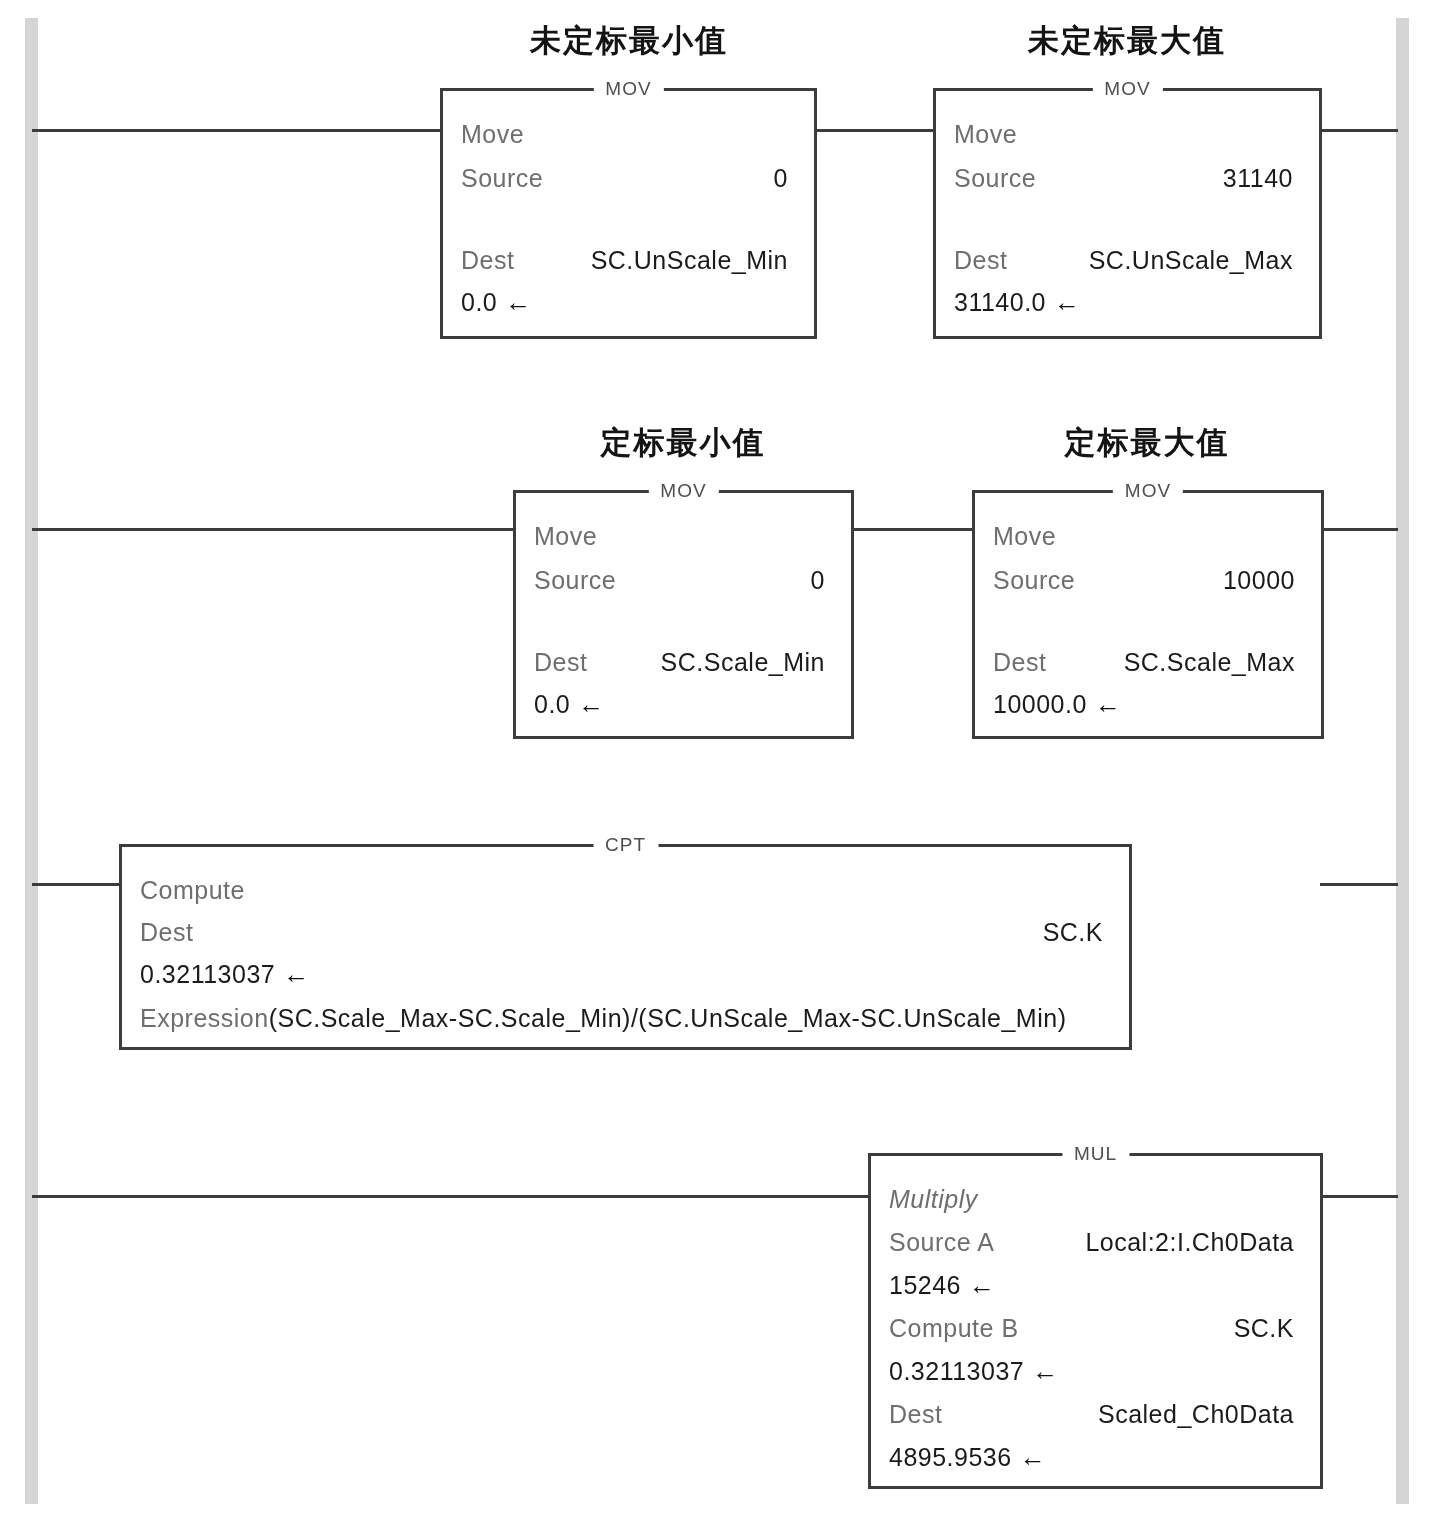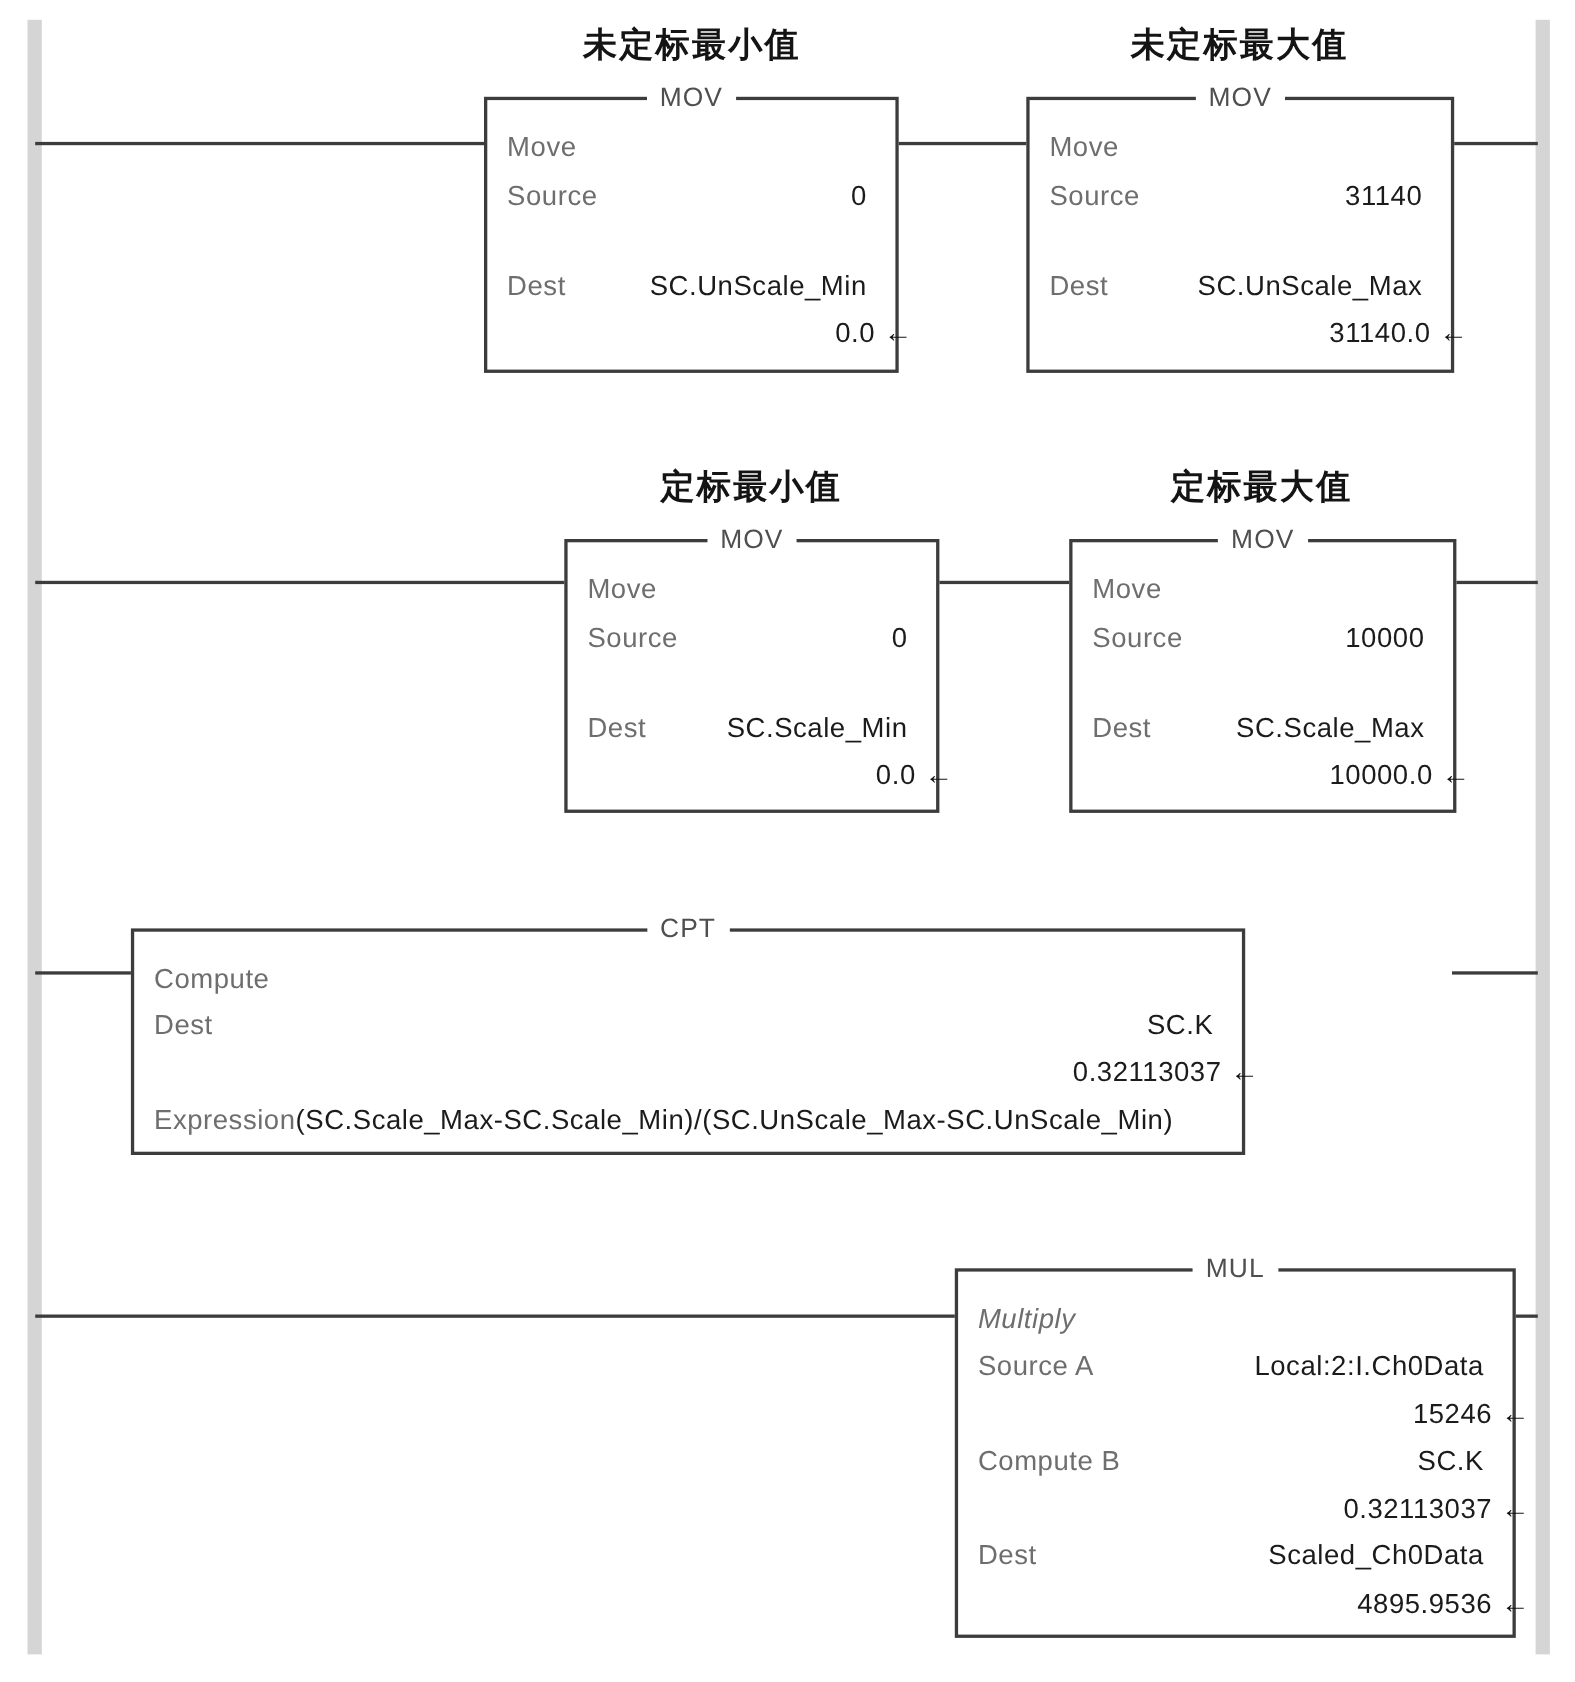--- a/index.html
+++ b/index.html
@@ -18,31 +18,31 @@
     position:absolute;font-weight:bold;font-size:31px;color:#141414;
     text-align:center;white-space:nowrap;letter-spacing:2px;
   }
   .ib{
     position:absolute;border:3px solid #3c3c3c;background:#ffffff;
     box-sizing:border-box;
   }
   .mn{
     position:absolute;top:-17px;left:50%;transform:translateX(-50%);
     background:#ffffff;padding:0 12px;color:#4f4f4f;
-    font-size:24px;line-height:30px;letter-spacing:1px;white-space:nowrap;
+    font-size:19px;line-height:30px;letter-spacing:1px;white-space:nowrap;
   }
   .row{
     position:absolute;left:18px;right:26px;white-space:nowrap;
     font-size:25px;line-height:30px;letter-spacing:0.5px;color:#1b1b1b;
   }
   .spread{display:flex;justify-content:space-between;}
   .lbl{color:#6e6e6e;}
   .tag,.val{color:#1b1b1b;}
   .vrow{
-    position:absolute;left:18px;right:-16px;text-align:right;white-space:nowrap;
+    position:absolute;left:18px;right:-16px;white-space:nowrap;
     font-size:25px;line-height:30px;letter-spacing:0.5px;color:#1b1b1b;
   }
   .arrow{font-weight:bold;margin-left:8px;color:#101010;font-size:26px;}
   
   .mov .r-op{top:28px;}
   .mov .r-src{top:72px;}
   .mov .r-dest{top:154px;}
   .mov .r-dval{top:196px;}
   
   .cpt .r-op{top:28px;}
@@ -158,21 +158,21 @@
     </div>
     <div class="vrow r-dval">
       <span class="val">0.32113037</span><span class="arrow">←</span>
     </div>
     <div class="row r-expr">
       <span class="lbl">Expression</span>
       <span class="val">(SC.Scale_Max-SC.Scale_Min)/(SC.UnScale_Max-SC.UnScale_Min)</span>
     </div>
   </div>
 
-  <div class="ib mul" style="left:868px;top:1153px;width:510px;height:336px;">
+  <div class="ib mul" style="left:868px;top:1153px;width:455px;height:336px;">
     <div class="mn">MUL</div>
     <div class="row r-op lbl">Multiply</div>
     <div class="row r-srca spread">
       <span class="lbl">Source A</span>
       <span class="tag">Local:2:I.Ch0Data</span>
     </div>
     <div class="vrow r-v1">
       <span class="val">15246</span><span class="arrow">←</span>
     </div>
     <div class="row r-srcb spread">

